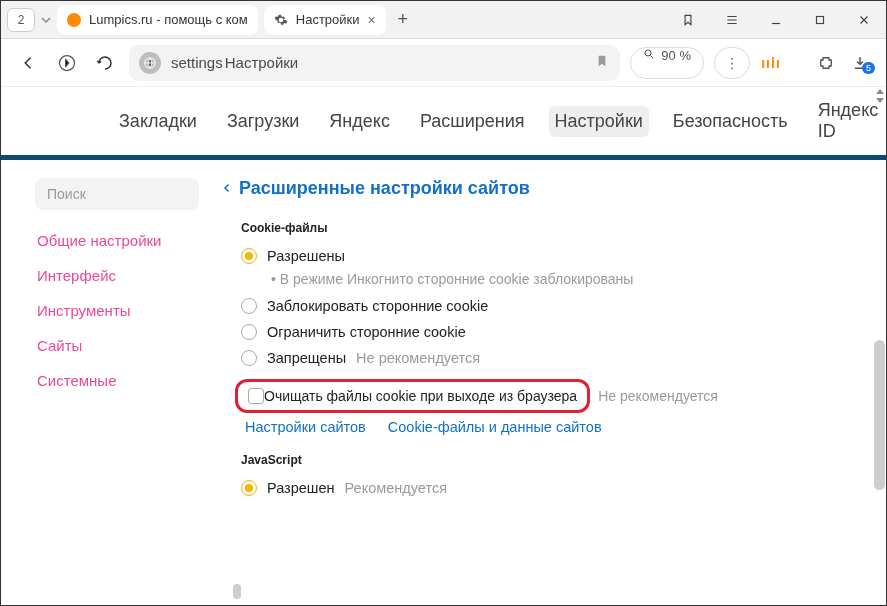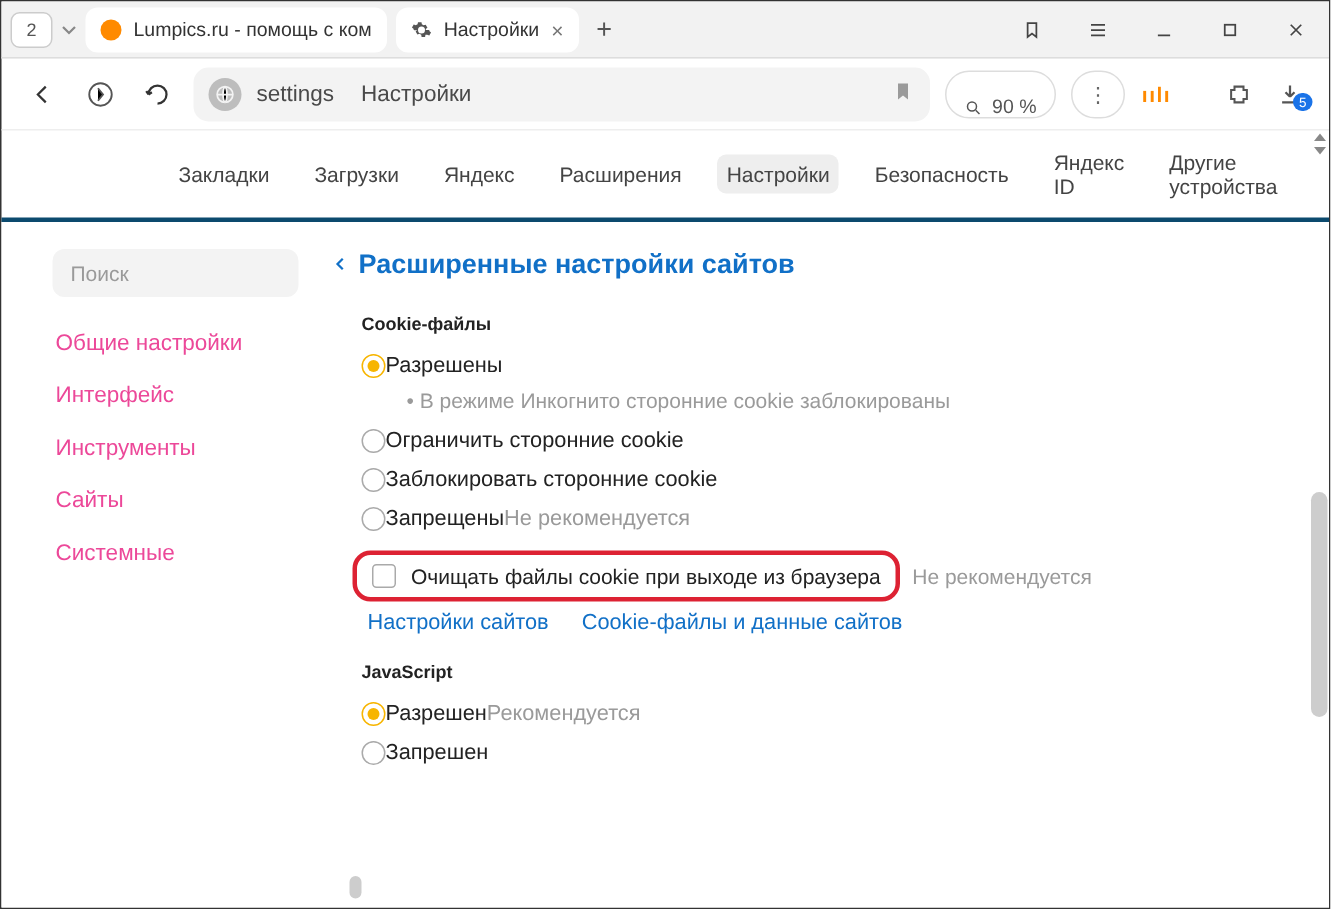--- a/index.html
+++ b/index.html
@@ -20,55 +20,55 @@
   .new-tab { width:26px; height:26px; display:flex; align-items:center; justify-content:center; border-radius:6px; color:#555; font-size:18px; margin-left:4px; }
   .titlebar-right { margin-left:auto; display:flex; align-items:center; }
   .titlebar-btn { width:44px; height:38px; display:flex; align-items:center; justify-content:center; color:#444; }
   .titlebar-btn svg { width:14px; height:14px; }
 
   
   .addr-bar { height:48px; display:flex; align-items:center; padding:0 14px; gap:10px; border-bottom:1px solid #eee; }
   .addr-icobtn { width:28px; height:28px; display:flex; align-items:center; justify-content:center; color:#555; border-radius:6px; }
   .addr-field { flex:1; height:36px; background:#f3f3f3; border-radius:10px; display:flex; align-items:center; padding:0 10px; color:#6b6b6b; font-size:15px; }
   .addr-field .globe { width:22px; height:22px; border-radius:50%; background:#bdbdbd; color:#f3f3f3; display:flex; align-items:center; justify-content:center; margin-right:10px; font-size:12px; }
-  .addr-field .addr-text { display:flex; gap:18px; align-items:baseline; }
+  .addr-field .addr-text { display:flex; gap:2px; align-items:baseline; }
   .addr-field .addr-text .dark { color:#4a4a4a; }
   .addr-field .bmk { margin-left:auto; color:#9a9a9a; }
-  .zoom-chip { height:32px; border:1px solid #ddd; border-radius:16px; display:flex; align-items:flex-end; padding:0 12px; color:#555; font-size:13px; gap:6px; }
+  .zoom-chip { height:32px; border:1px solid #ddd; border-radius:16px; display:flex; align-items:flex-start; padding:0 12px; color:#555; font-size:13px; gap:6px; }
   .menu-chip { height:32px; border:1px solid #ddd; border-radius:16px; width:36px; display:flex; align-items:center; justify-content:center; color:#666; }
   .alice { width:22px; display:flex; align-items:center; justify-content:center; color:#ff8a00; font-weight:bold; letter-spacing:1px;text-align:center; }
   .ext-icobtn { position:relative; width:24px; display:flex; align-items:center; justify-content:center; color:#555; }
   .ext-icobtn .badge { position:absolute; bottom:-2px; right:-3px; background:#1a73e8; color:#fff; font-size:9px; border-radius:8px; padding:0 4px; line-height:12px; }
 
   
-  .settings-nav { display:flex; gap:18px; padding:8px 18px 8px 112px; border-bottom:3px solid #0c4a6e; font-size:14px; color:#444; align-items:center; }
+  .settings-nav { display:flex; gap:18px; padding:8px 18px 8px 112px; border-bottom:5px solid #0c4a6e; font-size:18px; color:#444; align-items:center; }
   .settings-nav .navitem { padding:5px 6px; border-radius:6px; }
   .settings-nav .navitem.active { background:#eee; }
 
   
   .body-area { flex:1; display:flex; background:#fff; overflow:hidden; position:relative; }
   .sidebar { width:210px; padding:18px 12px 18px 34px; display:flex; flex-direction:column; gap:6px; }
   .search-box { background:#f3f3f3; border-radius:8px; padding:8px 12px; color:#9a9a9a; font-size:14px; margin-bottom:10px; }
   .side-link { padding:6px 2px; color:#ec4899; font-size:15px; }
 
   .content { flex:1; padding:18px 38px 18px 10px; overflow:hidden; position:relative; }
   .page-title { color:#1170c7; font-size:18px; font-weight:600; display:flex; align-items:center; gap:6px; margin-bottom:22px; }
   .page-title .chev { color:#1170c7; }
 
   .section-h { font-weight:700; font-size:12px; margin:6px 0 10px 20px; }
 
-  .opt { display:flex; align-items:flex-start; margin:4px 0 4px 20px; padding:3px 0; font-size:14.5px; }
+  .opt { display:flex; align-items:flex-start; gap:10px; margin:4px 0 4px 20px; padding:3px 0; font-size:14.5px; }
   .radio { width:16px; height:16px; border:1.5px solid #aaa; border-radius:50%; flex-shrink:0; display:flex; align-items:center; justify-content:center; }
   .radio.sel { border-color:#f7b500; }
   .radio.sel::after { content:""; width:8px; height:8px; border-radius:50%; background:#f7b500; }
   .hint { color:#9a9a9a; }
   .sub-note { margin:0 0 8px 50px; color:#9a9a9a; font-size:14px; }
 
   .chk-row-wrap { display:flex; align-items:center; gap:8px; margin:10px 0 6px 14px; }
-  .chk-highlight { display:flex; align-items:center; gap:10px; border:3px solid #d23; border-radius:12px; padding:6px 10px; }
+  .chk-highlight { display:flex; align-items:center; border:3px solid #d23; border-radius:12px; padding:6px 10px; }
   .chkbox { width:16px; height:16px; border:1.5px solid #aaa; border-radius:3px; flex-shrink:0; }
 
   .links-row { display:flex; gap:22px; margin:6px 0 18px 24px; }
   .link { color:#1170c7; font-size:14.5px; }
 
   .scrollbar { position:absolute; right:1px; top:180px; width:11px; height:150px; background:#cdcdcd; border-radius:6px; }
   .scrollbar.tiny { right:1px; top:auto; bottom:6px; width:8px; height:15px; background:#cdcdcd; border-radius:4px; position:absolute; }
 
   .outer-arrows { position:absolute; right:2px; display:flex; flex-direction:column; gap:4px; }
   .outer-arrows.top { top:88px; }
@@ -229,25 +229,25 @@
       <div class="section-h">Cookie-файлы</div>
 
       <label class="opt">
         <span class="radio sel"></span>
         <span>Разрешены</span>
       </label>
       <div class="sub-note">• В режиме Инкогнито сторонние cookie заблокированы</div>
 
       <label class="opt">
         <span class="radio"></span>
+        <span>Заблокировать сторонние cookie</span>
+      </label>
+      <label class="opt">
+        <span class="radio"></span>
         <span>Ограничить сторонние cookie</span>
-      </label>
-      <label class="opt">
-        <span class="radio"></span>
-        <span>Заблокировать сторонние cookie</span>
       </label>
       <label class="opt">
         <span class="radio"></span>
         <span>Запрещены</span>
         <span class="hint">Не рекомендуется</span>
       </label>
 
       <div class="chk-row-wrap">
         <div class="chk-highlight">
           <span class="chkbox"></span>
@@ -260,23 +260,19 @@
         <span class="link">Настройки сайтов</span>
         <span class="link">Cookie-файлы и данные сайтов</span>
       </div>
 
       <div class="section-h">JavaScript</div>
       <label class="opt">
         <span class="radio sel"></span>
         <span>Разрешен</span>
         <span class="hint">Рекомендуется</span>
       </label>
-      <label class="opt">
-        <span class="radio"></span>
-        <span>Запрешен</span>
-      </label>
     </div>
 
     <div class="scrollbar"></div>
   </div>
 
   <div class="scrollbar tiny" style="left:232px; right:auto;"></div>
 </div>
 
 </body></html>

